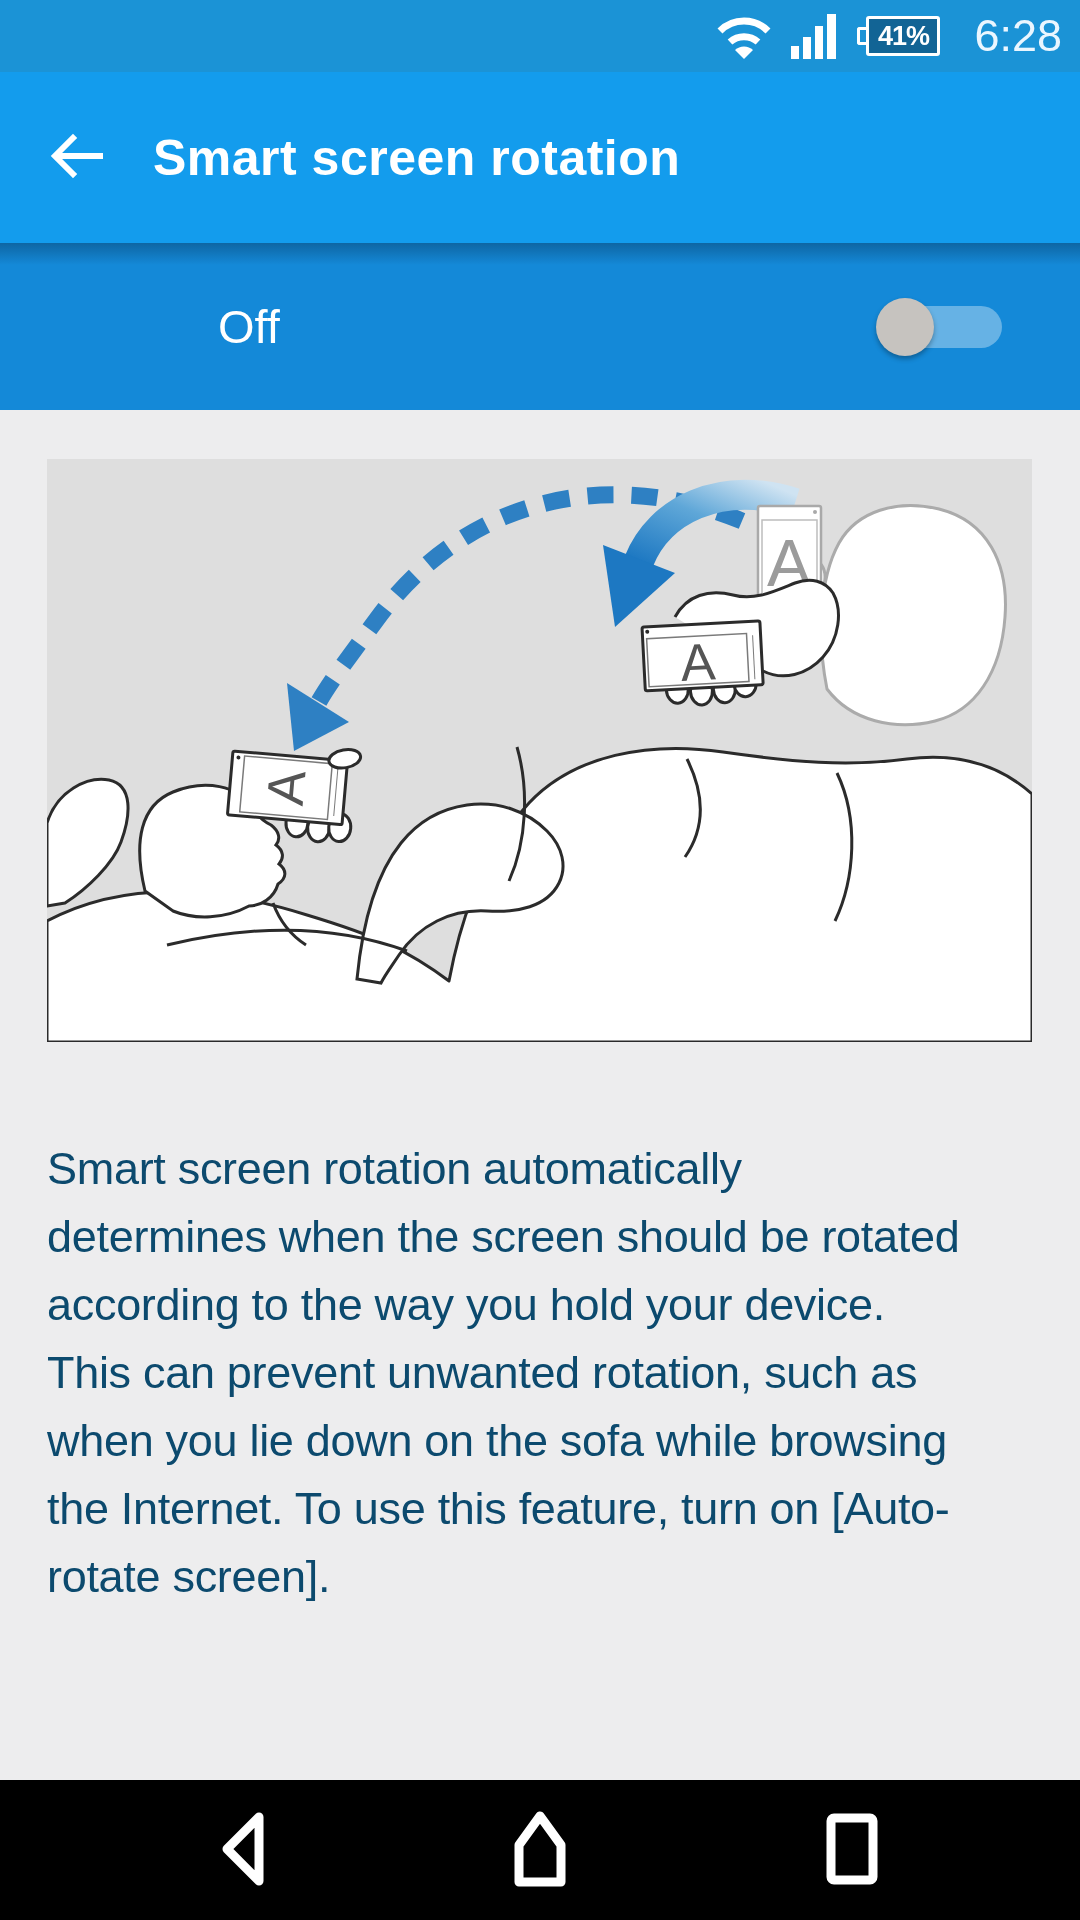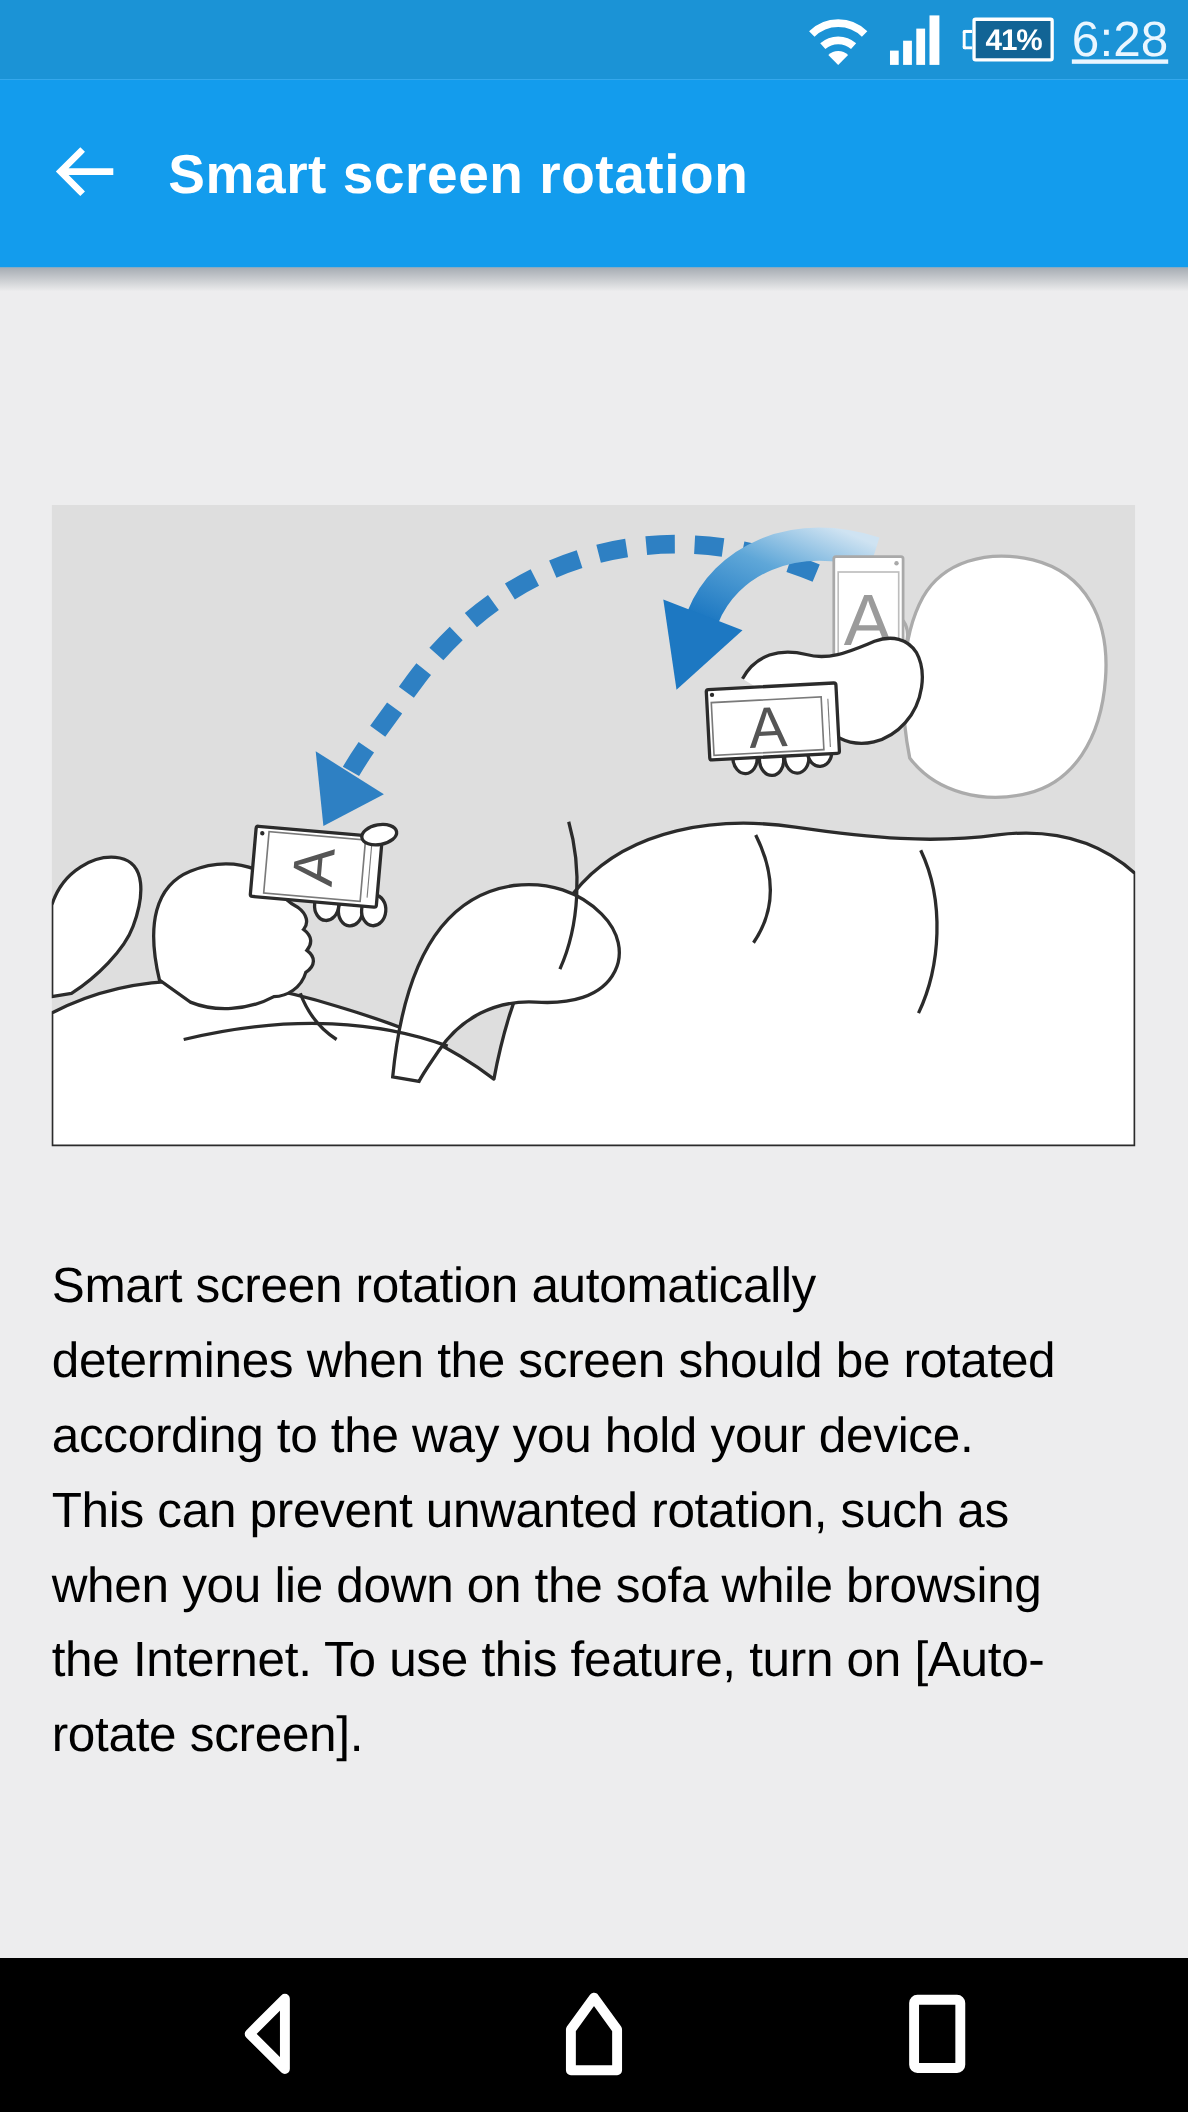--- a/index.html
+++ b/index.html
@@ -20,21 +20,21 @@
   }
   .battery-nub{
     width:9px;height:18px;border:3px solid #fff;border-right:none;
     border-radius:3px 0 0 3px;background:transparent;
   }
   .battery-body{
     width:74px;height:40px;border:3px solid #fff;border-radius:3px;
     background:rgba(8,44,70,.45);display:flex;align-items:center;justify-content:center;
   }
   .battery-body span{color:#fff;font-size:27px;font-weight:700;letter-spacing:-1px;}
-  .clock{color:#eaf6ff;font-size:45px;font-weight:400;margin-left:0;text-decoration:underline;}
+  .clock{color:#eaf6ff;font-size:45px;font-weight:400;margin-left:18px;}
   
   .appbar{
     position:absolute;left:0;top:72px;width:1080px;height:171px;
     background:#139ced;display:flex;align-items:center;padding-left:17px;
   }
   .back-btn{width:120px;height:100%;display:flex;align-items:center;justify-content:center;background:none;border:none;cursor:pointer;}
   .appbar-title{color:#fff;font-size:50px;font-weight:600;letter-spacing:.5px;margin-left:16px;}
   .appbar-shadow{
     position:absolute;left:0;top:243px;width:1080px;height:22px;
     background:linear-gradient(rgba(0,20,40,.30),rgba(0,20,40,0));
@@ -53,21 +53,21 @@
   }
   .switch-thumb{
     position:absolute;left:0px;top:1px;width:58px;height:58px;border-radius:50%;
     background:#c6c3bf;box-shadow:0 3px 5px rgba(0,0,0,.30);
   }
   
   .content{position:absolute;left:0;top:410px;width:1080px;height:1370px;background:#ededee;}
   .illustration{position:absolute;left:47px;top:49px;width:985px;height:583px;}
   .body-text{
     position:absolute;left:47px;top:680px;width:1000px;
-    color:#000000;font-size:45px;line-height:68px;white-space:pre-line;letter-spacing:-.3px;
+    color:#0c4a6e;font-size:45px;line-height:68px;white-space:pre-line;letter-spacing:-.3px;
   }
   .body-text + .body-text{top:auto;}
   
   .navbar{
     position:absolute;left:0;top:1780px;width:1080px;height:140px;background:#000;
     display:flex;align-items:center;
   }
   .nav-btn{position:absolute;top:0;height:140px;width:180px;display:flex;align-items:center;justify-content:center;background:none;border:none;cursor:pointer;}
   .nav-back{left:153px;} .nav-home{left:450px;} .nav-recents{left:762px;}
 </style>
@@ -110,20 +110,27 @@
       <span>
         <svg width="54" height="46" viewBox="0 0 54 46">
           <path d="M23 5 L5 23 L23 41 M7 23 H50" stroke="#fff" stroke-width="6" fill="none" stroke-linecap="square" stroke-linejoin="miter"></path>
         </svg>
       </span>
     </button>
     <span class="appbar-title">Smart screen rotation</span>
   </div>
   <div class="appbar-shadow"></div>
 
+  <div class="toggle-row">
+    <span class="toggle-label">Off</span>
+    <span class="switch">
+      <span class="switch-track"></span>
+      <span class="switch-thumb"></span>
+    </span>
+  </div>
 
   <div class="content">
 
     <div class="illustration">
       <svg width="985" height="583" viewBox="0 0 985 583">
         <defs>
           <linearGradient id="sw" x1="1" y1="0" x2="0" y2="1">
             <stop offset="0" stop-color="#cfe3f2"></stop>
             <stop offset="0.45" stop-color="#5fa7d8"></stop>
             <stop offset="1" stop-color="#1d78c2"></stop>

